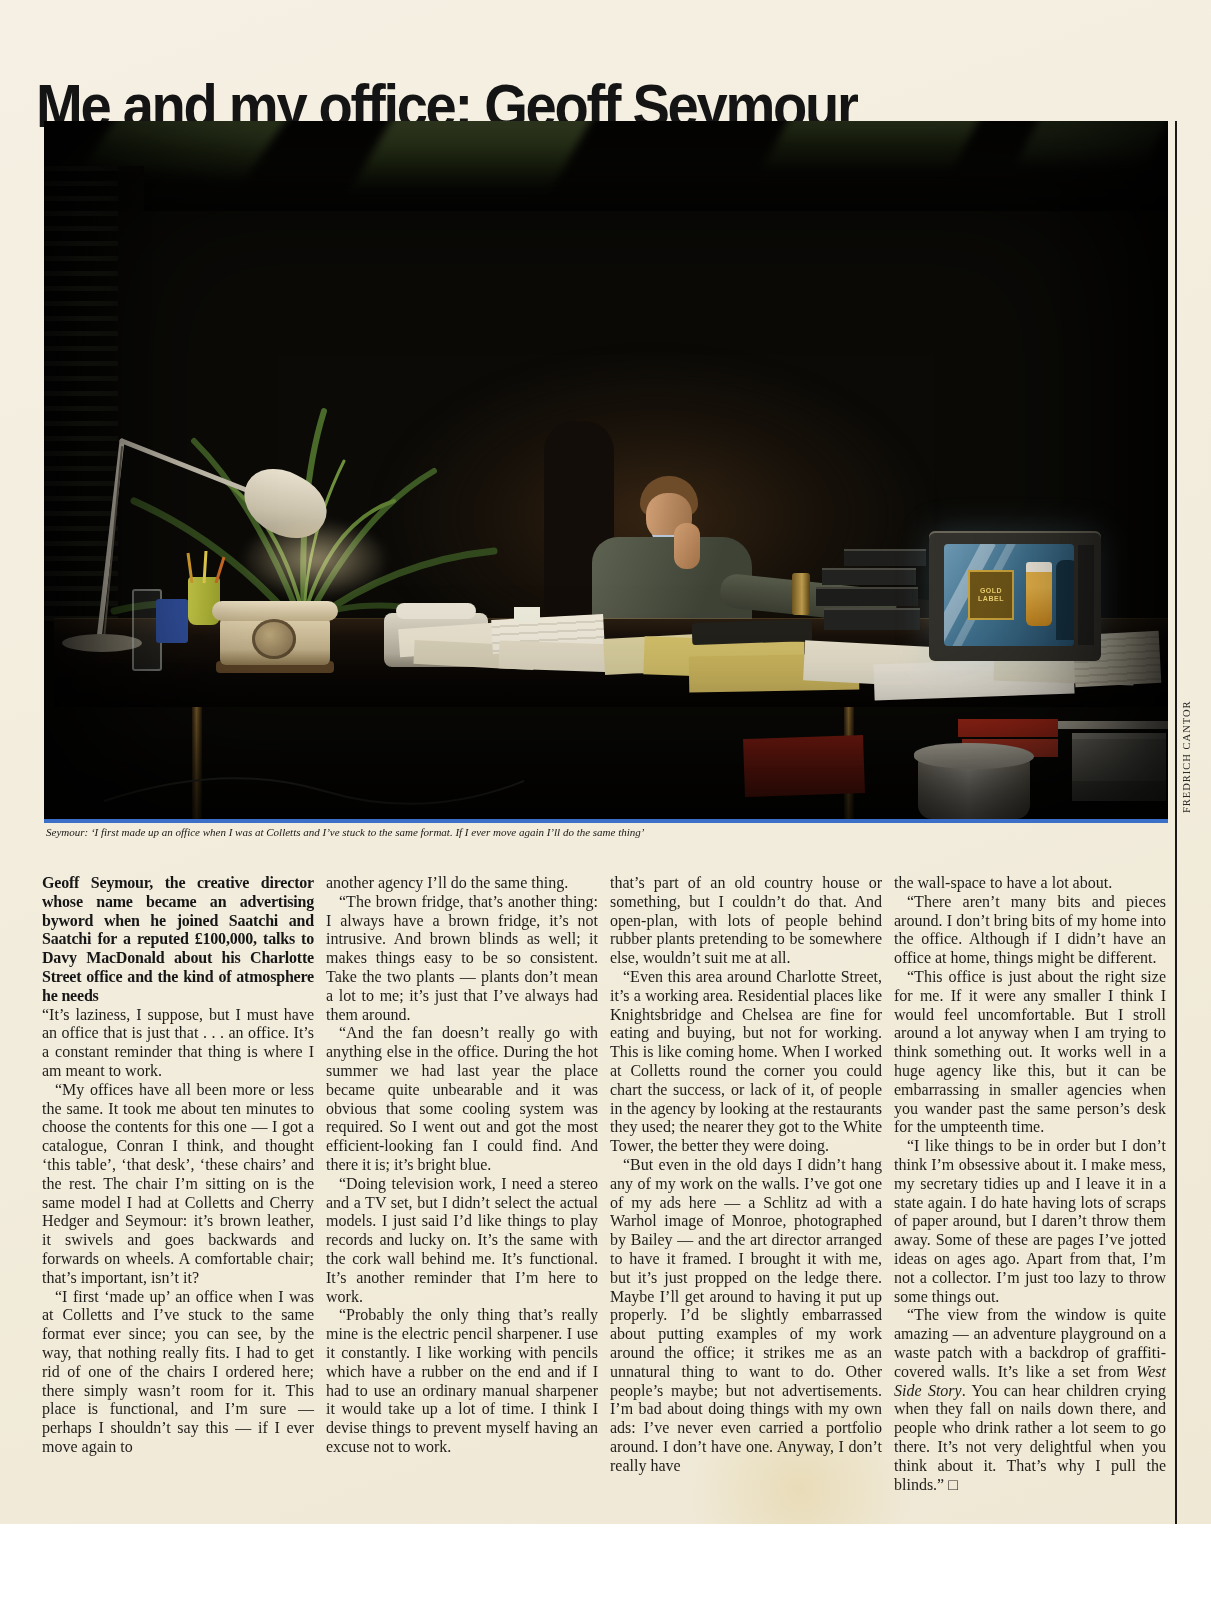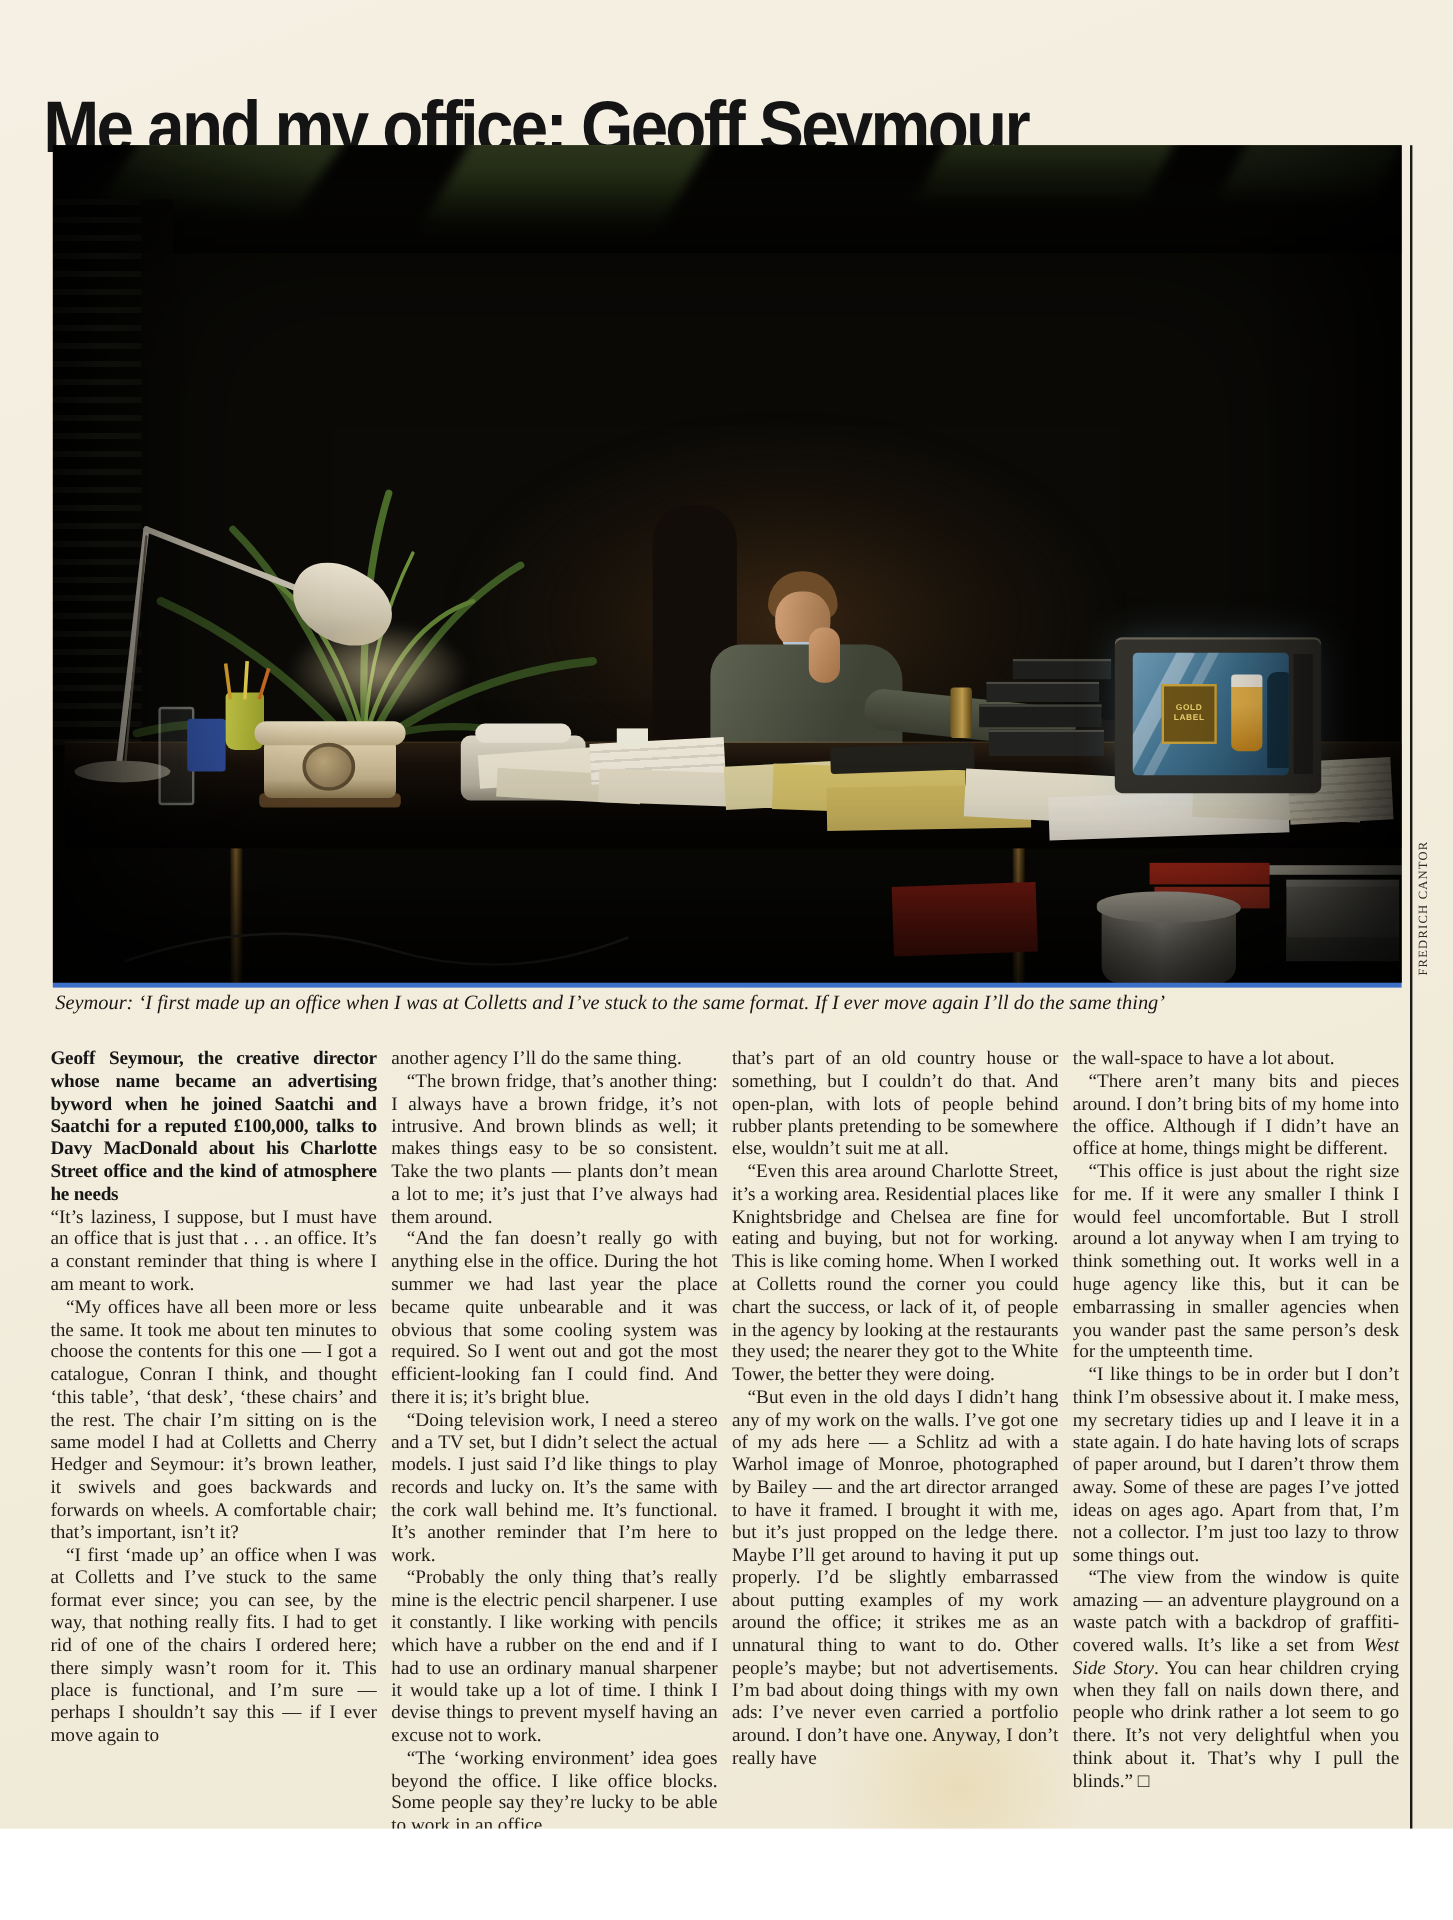--- a/index.html
+++ b/index.html
@@ -13,21 +13,21 @@
   .headline{left:36px;top:30px;font-family:"Liberation Sans",sans-serif;font-weight:bold;
             font-size:61px;letter-spacing:-2.5px;color:#141414;transform:scaleX(.92);
             transform-origin:left top;white-space:nowrap;}
   
   .photo{left:44px;top:121px;width:1124px;height:698px;background:#0b0a07;overflow:hidden;}
   .photo-blue-line{left:44px;top:819px;width:1124px;height:4px;background:#3b6fc8;}
   .photo .abs{pointer-events:none;}
   .vignette{inset:0;box-shadow:inset 0 0 150px 55px rgba(0,0,0,.88), inset 0 -40px 90px rgba(0,0,0,.55);}
   .glow{filter:blur(5px);}
   
-  .caption{left:46px;top:826px;width:1120px;font-style:italic;font-size:17px;color:#191713;}
+  .caption{left:46px;top:826px;width:1120px;font-style:italic;font-size:11px;color:#191713;}
   .credit{left:1181px;top:688px;height:125px;writing-mode:vertical-rl;transform:rotate(180deg);
           font-size:10.5px;letter-spacing:1px;color:#2c2a26;font-family:"Liberation Serif",serif;}
   
   .vrule{left:1175px;top:121px;width:2px;height:1435px;background:#1b1a18;}
   .hrule{left:40px;top:1554px;width:1138px;height:3px;background:#1b1a18;}
   .pagenum{left:1128px;top:1652px;width:48px;text-align:center;font-size:21px;color:#1b1a18;}
   
   .col{position:absolute;top:874px;width:272px;}
   .col p{margin:0;font-size:16px;line-height:18.8px;text-align:justify;hyphens:none;}
   .col p.ind{text-indent:13px;}
@@ -178,21 +178,20 @@
         <p class="ind"><span>“I first ‘made up’ an office when I was at Colletts and I’ve stuck to the same format ever since; you can see, by the way, that nothing really fits. I had to get rid of one of the chairs I ordered here; there simply wasn’t room for it. This place is functional, and I’m sure — perhaps I shouldn’t say this — if I ever move again to</span></p>
       </div>
   </div>
   <div class="col c2">
     <div>
         <p><span>another agency I’ll do the same thing.</span></p>
         <p class="ind"><span>“The brown fridge, that’s another thing: I always have a brown fridge, it’s not intrusive. And brown blinds as well; it makes things easy to be so consistent. Take the two plants — plants don’t mean a lot to me; it’s just that I’ve always had them around.</span></p>
         <p class="ind"><span>“And the fan doesn’t really go with anything else in the office. During the hot summer we had last year the place became quite unbearable and it was obvious that some cooling system was required. So I went out and got the most efficient-looking fan I could find. And there it is; it’s bright blue.</span></p>
         <p class="ind"><span>“Doing television work, I need a stereo and a TV set, but I didn’t select the actual models. I just said I’d like things to play records and lucky on. It’s the same with the cork wall behind me. It’s functional. It’s another reminder that I’m here to work.</span></p>
         <p class="ind"><span>“Probably the only thing that’s really mine is the electric pencil sharpener. I use it constantly. I like working with pencils which have a rubber on the end and if I had to use an ordinary manual sharpener it would take up a lot of time. I think I devise things to prevent myself having an excuse not to work.</span></p>
-        <p class="ind"><span>“The ‘working environment’ idea goes beyond the office. I like office blocks. Some people say they’re lucky to be able to work in an office</span></p>
       </div>
   </div>
   <div class="col c3">
     <div>
         <p><span>that’s part of an old country house or something, but I couldn’t do that. And open-plan, with lots of people behind rubber plants pretending to be somewhere else, wouldn’t suit me at all.</span></p>
         <p class="ind"><span>“Even this area around Charlotte Street, it’s a working area. Residential places like Knightsbridge and Chelsea are fine for eating and buying, but not for working. This is like coming home. When I worked at Colletts round the corner you could chart the success, or lack of it, of people in the agency by looking at the restaurants they used; the nearer they got to the White Tower, the better they were doing.</span></p>
         <p class="ind"><span>“But even in the old days I didn’t hang any of my work on the walls. I’ve got one of my ads here — a Schlitz ad with a Warhol image of Monroe, photographed by Bailey — and the art director arranged to have it framed. I brought it with me, but it’s just propped on the ledge there. Maybe I’ll get around to having it put up properly. I’d be slightly embarrassed about putting examples of my work around the office; it strikes me as an unnatural thing to want to do. Other people’s maybe; but not advertisements. I’m bad about doing things with my own ads: I’ve never even carried a portfolio around. I don’t have one. Anyway, I don’t really have</span></p>
       </div>
   </div>
   <div class="col c4">

